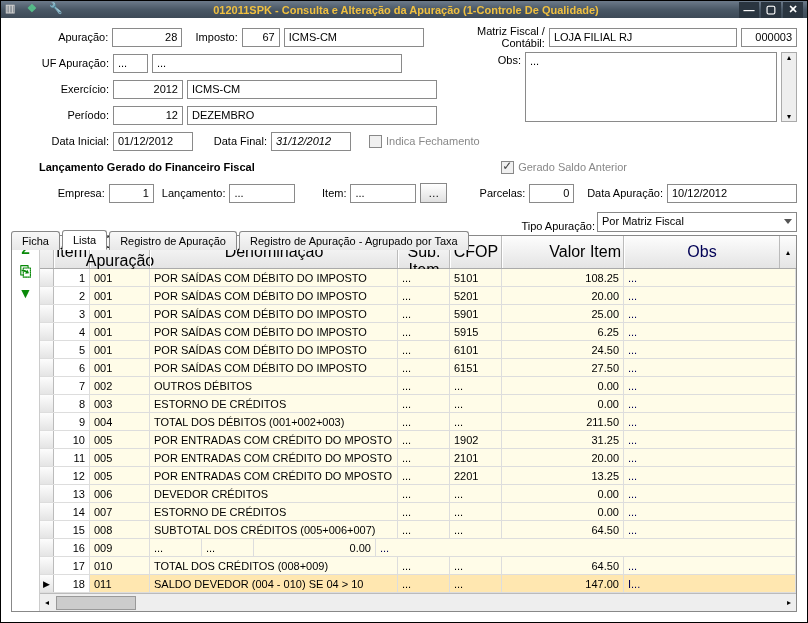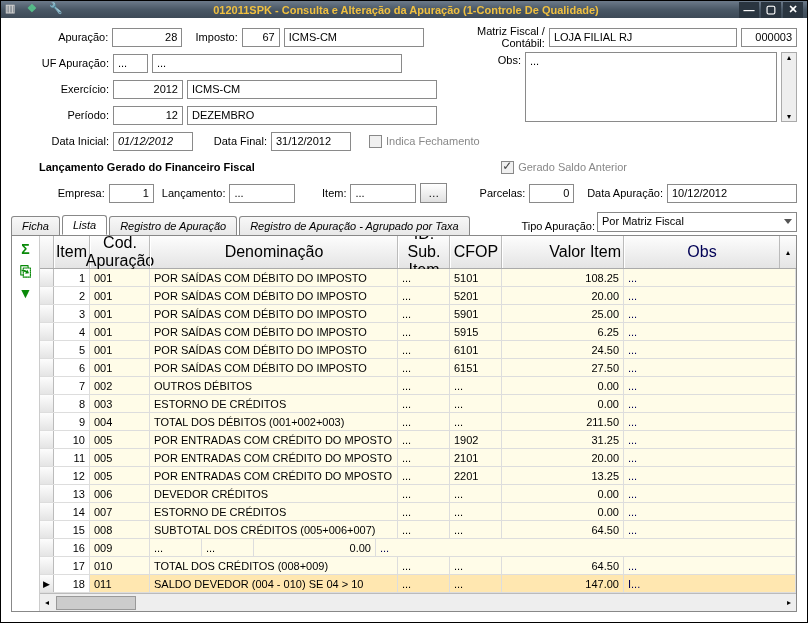--- a/index.html
+++ b/index.html
@@ -14,21 +14,21 @@
 .content { background: #fff; flex: 1; padding: 8px; display: flex; flex-direction: column; border: 2px solid #fff; border-top: none; }
 .form-area { display: flex; flex-direction: column; gap: 4px; margin-bottom: 6px; }
 .row { display: flex; align-items: center; gap: 4px; height: 22px; margin-left: 28px; }
 .label { text-align: right; display: inline-block; }
 .input { border: 1px solid #8a8a8a; padding: 2px 4px; height: 19px; background: #fff; }
 .chk { width: 13px; height: 13px; border: 1px solid #888; display: inline-block; background: #f0f0f0; position: relative; }
 .chk.checked::after { content: "✓"; position: absolute; top: -3px; left: 0; color: #444; font-size: 12px; }
 .bold { font-weight: bold; }
 .btn-small { border: 1px solid #888; background: linear-gradient(#fff,#e0e0e0); width: 28px; height: 20px; display: inline-flex; align-items: center; justify-content: center; cursor: pointer; }
 .tabs { display: flex; border-bottom: 1px solid #888; margin-top: 2px; gap: 2px; align-items: flex-end; }
-.tab { border: 1px solid #888; border-bottom: none; padding: 3px 10px; background: linear-gradient(#f8f8f8,#e8e8e8); cursor: pointer; position: relative; top: 0; border-radius: 3px 3px 0 0; font-style: italic; }
+.tab { border: 1px solid #888; border-bottom: none; padding: 3px 10px; background: linear-gradient(#f8f8f8,#e8e8e8); cursor: pointer; position: relative; top: 15px; border-radius: 3px 3px 0 0; }
 .tab.active { background: #fff; border-bottom: 1px solid #fff; }
 .spacer { flex: 1; }
 .dropdown { border: 1px solid #888; padding: 2px 4px; height: 20px; width: 200px; background: #fff; position: relative; }
 .dropdown::after { content: ""; position: absolute; right: 4px; top: 6px; border-left: 4px solid transparent; border-right: 4px solid transparent; border-top: 5px solid #555; }
 .grid-wrap { flex: 1; display: flex; border: 1px solid #888; border-top: none; overflow: hidden; }
 .grid-toolbar { width: 28px; background: #fff; border-right: 1px solid #ccc; display: flex; flex-direction: column; align-items: center; padding-top: 4px; gap: 4px; }
 .tool-icon { width: 18px; height: 18px; display: flex; align-items: center; justify-content: center; font-size: 14px; cursor: pointer; }
 .grid { flex: 1; display: flex; flex-direction: column; overflow: hidden; }
 .grid-head { display: flex; background: linear-gradient(#fdfdfd,#e4e4e4); border-bottom: 1px solid #aaa; }
 .gh { border-right: 1px solid #bbb; border-left: 1px solid #fff; padding: 3px 2px; text-align: center; display: flex; align-items: center; justify-content: center; height: 32px; font-size: 16px; }
@@ -105,23 +105,23 @@
           <div class="obs-box"><span>...</span></div>
           <div style="width:16px;height:70px;border:1px solid #aaa;background:#eee;display:flex;flex-direction:column;justify-content:space-between">
             <span style="font-size:8px;text-align:center">▴</span>
             <span style="font-size:8px;text-align:center">▾</span>
           </div>
         </div>
       </div>
 
       <div class="row">
         <span class="label" style="width:70px">Data Inicial:</span>
-        <input class="input" style="width: 80px; font-style: italic;" value="01/12/2012">
+        <input class="input" style="width: 80px;" value="01/12/2012">
         <span class="label" style="width:70px">Data Final:</span>
-        <input class="input" style="width: 80px;" value="31/12/2012">
+        <input class="input" style="width: 80px; font-style: italic;" value="31/12/2012">
         <span style="width:10px"></span>
         <span class="chk"></span>
         <span style="color:#888">Indica Fechamento</span>
       </div>
       <div class="row">
         <span class="bold" style="margin-right:auto">Lançamento Gerado do Financeiro Fiscal</span>
         <span style="position:relative;left:-170px;display:flex;align-items:center;gap:4px">
           <span class="chk checked"></span>
           <span style="color:#888">Gerado Saldo Anterior</span>
         </span>

